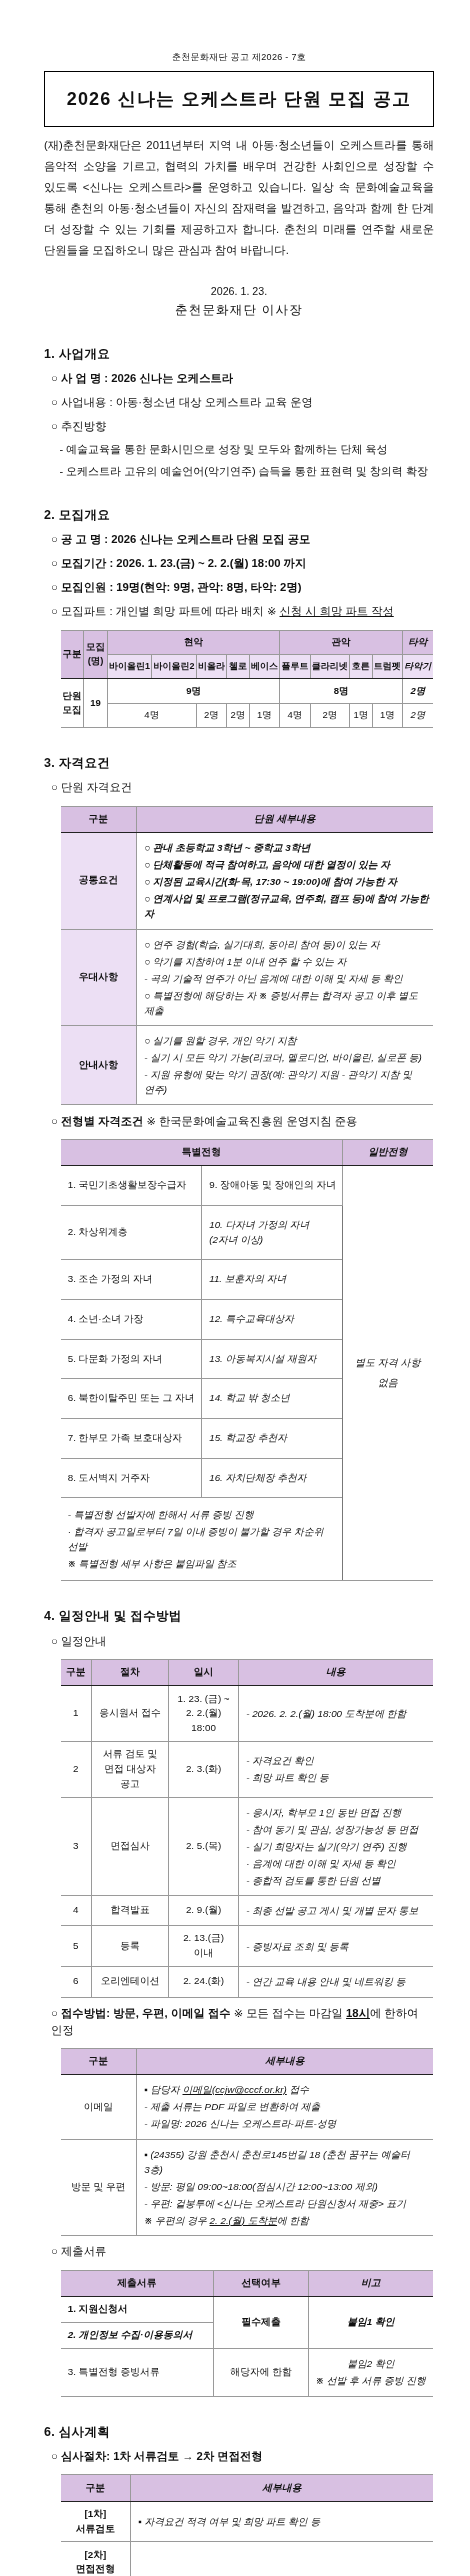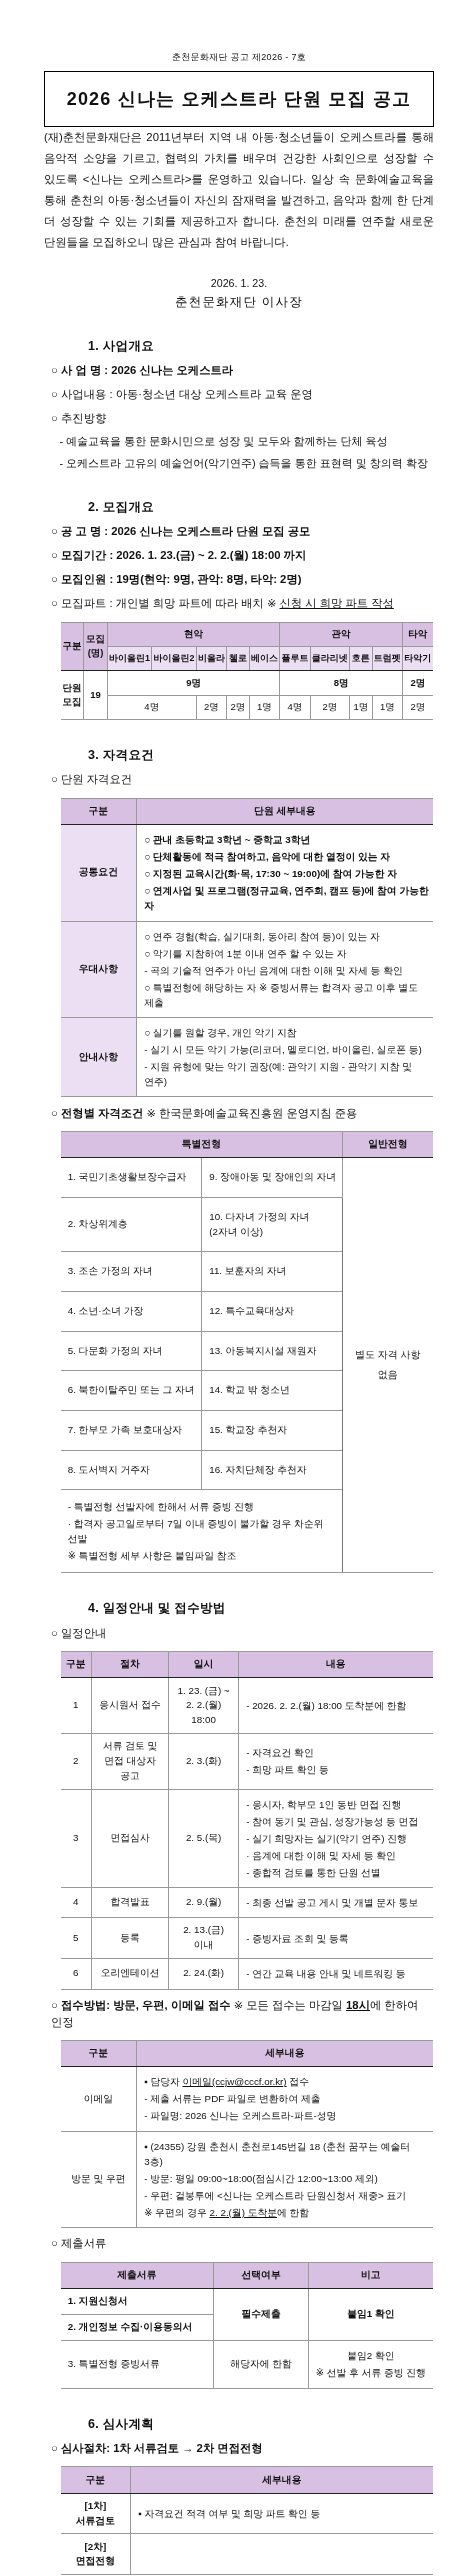--- a/index.html
+++ b/index.html
@@ -4,30 +4,30 @@
 <style>
   html,body{margin:0;padding:0;background:#ffffff;}
   body{width:470px;font-family:"Liberation Sans","DejaVu Sans",sans-serif;color:#111;}
   .page{padding:51px 36px 28.5px 44px;}
   .b{font-weight:bold;}
   .u{text-decoration:underline;}
   .bu{font-weight:bold;text-decoration:underline;}
   .ref{font-size:9px;letter-spacing:0.3px;text-align:center;}
   .titlebox{border:1.2px solid #000;margin-top:7.1px;padding:15px 4.7px;text-align:center;}
   .titlebox .t{font-size:18px;font-weight:bold;letter-spacing:1.2px;}
-  .intro{margin-top:0;font-size:11.3px;line-height:1.86;text-align:justify;word-break:keep-all;}
+  .intro{margin-top:8px;font-size:11.3px;line-height:1.86;text-align:justify;word-break:keep-all;}
   .date{margin-top:24px;text-align:center;font-size:10.7px;}
   .signer{margin-top:4.7px;text-align:center;font-size:12.5px;letter-spacing:1.2px;}
-  .sec{margin-top:27px;font-size:12.5px;font-weight:bold;letter-spacing:0.3px;margin-left:44px;}
+  .sec{margin-top:27px;font-size:12.5px;font-weight:bold;letter-spacing:0.3px;}
   .bullet{margin:7.1px 0 0 7.1px;font-size:11.3px;line-height:1.5;word-break:keep-all;}
   .dash{margin:6px 0 0 15.4px;font-size:11px;line-height:1.5;word-break:keep-all;}
   .tbl{width:372px;margin:9.5px 0 3.6px 16.6px;border-collapse:collapse;border-top:1.2px solid #222;border-bottom:1.2px solid #222;font-size:9.8px;}
   .tbl th,.tbl td{border:0.6px solid #9a9a9a;padding:5.3px 3.6px;text-align:center;vertical-align:middle;line-height:1.5;background:#fff;word-break:keep-all;}
   .tbl th:first-child,.tbl td:first-child{border-left:none;}
-  .tbl th:last-child,.tbl td:last-child{border-right:none;}
+  .tbl th:last-child,.tbl td:last-child{border-right:none;font-style:italic;}
   .tbl tr.hd th{background:#d8c0e2;font-weight:bold;border-bottom:1.8px double #222;}
   .tl{text-align:left !important;padding-left:7.1px !important;}
   .cell-lines div{margin:1.8px 0;line-height:1.55;}
   .lbl{background:#ecdff4 !important;font-weight:bold;}
   
   .recruit{font-size:9.5px;}
   .recruit th,.recruit td{padding:4.7px 1.2px;}
   .recruit tr.hd1 th{background:#d8c0e2;font-weight:bold;border-bottom:0.6px solid #9a9a9a;}
   .recruit tr.hd1 th.sp{border-bottom:1.8px double #222;}
   .recruit tr.sub th{background:#ecdff4;font-weight:bold;font-size:9px;border-bottom:1.8px double #222;}

